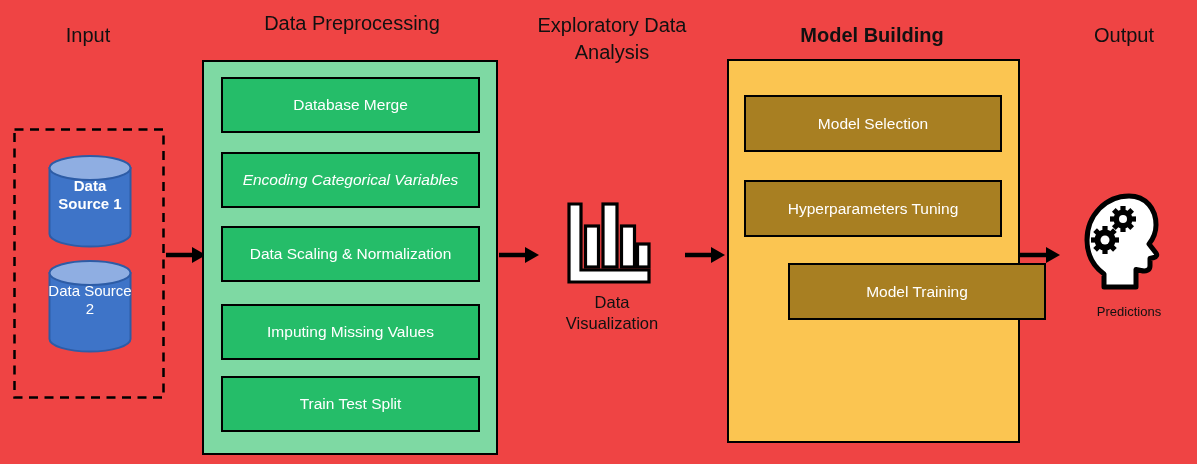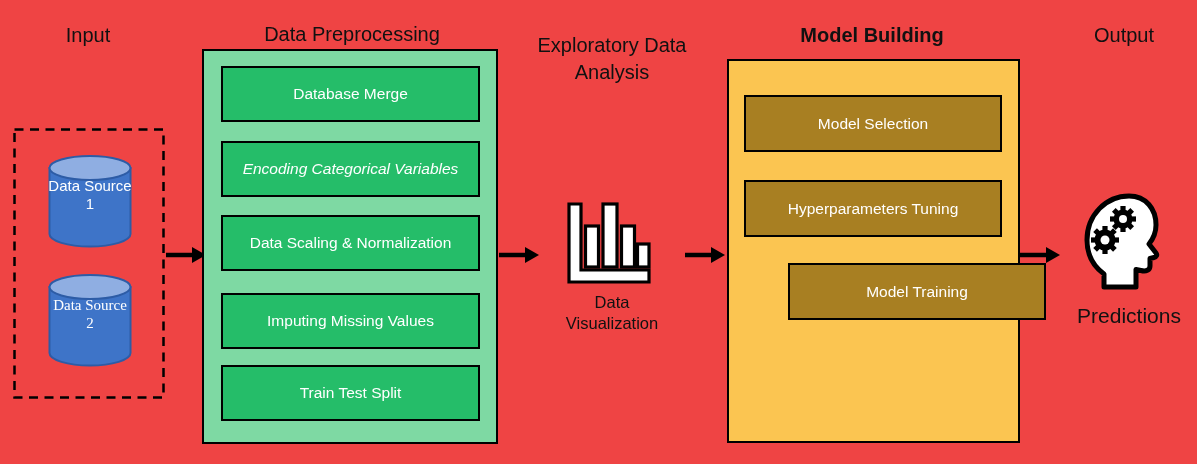--- a/index.html
+++ b/index.html
@@ -13,84 +13,84 @@
   }
   .abs{position:absolute;}
   .section-title{
     position:absolute;
     font-size:20px;
     line-height:27px;
     text-align:center;
     color:#111;
     white-space:nowrap;
   }
-  .section-title.wrap{white-space:normal;margin-top:20px;}
+  .section-title.wrap{white-space:normal;}
   
   #input-dashed-box{
     left:13px;top:128px;width:152px;height:271px;
   }
   .cylinder{width:84px;height:94px;left:48px;}
   .cylinder .cyl-label{
     position:absolute;left:0;top:22px;width:100%;
     text-align:center;color:#fff;font-size:15px;line-height:18px;
   }
   
   .proc-container{
     box-sizing:border-box;
     border:2px solid #000;
   }
   #preprocessing-container{
-    left:202px;top:49px;width:296px;height:395px;
+    left:202px;top:60px;width:296px;height:395px;
     background:var(--green-container,#7ED9A3);
   }
   #model-building-container{
     left:727px;top:59px;width:293px;height:384px;
     background:var(--orange-container,#FBC551);
   }
   .step{
     position:absolute;
     box-sizing:border-box;
     border:2px solid #000;
     display:flex;align-items:center;justify-content:center;
     color:#fff;font-size:15.5px;text-align:center;
   }
   .green-step{left:17px;width:259px;height:56px;background:var(--green-step,#25BD69);}
   .gold-step{left:15px;width:258px;height:57px;background:var(--orange-step,#A87F22);}
   .caption{
     position:absolute;text-align:center;color:#111;
   }
   #eda-caption{left:552px;top:292px;width:120px;font-size:16.5px;line-height:21px;}
-  #output-caption{left:1064px;top:304px;width:130px;font-size:21px;}
+  #output-caption{left:1064px;top:304px;width:130px;font-size:13px;}
   .arrow{top:246px;width:40px;height:18px;}
 </style>
 </head>
 <body>
 
 <div id="stage">
 
   <div class="section-title" style="left:28px;top:22px;width:120px;">Input</div>
-  <div class="section-title" style="left:252px;top:10px;width:200px;margin-top:11px;">Data Preprocessing</div>
+  <div class="section-title" style="left:252px;top:10px;width:200px;">Data Preprocessing</div>
   <div class="section-title wrap" style="left:532px;top:12px;width:160px;">Exploratory Data Analysis</div>
   <div class="section-title" style="left:772px;top:22px;width:200px;font-weight:bold;">Model Building</div>
   <div class="section-title" style="left:1064px;top:22px;width:120px;">Output</div>
 
   <div class="abs" id="input-dashed-box">
     <svg width="152" height="271" viewBox="0 0 152 271">
       <rect x="1.5" y="1.5" width="149" height="268" fill="none" stroke="#000" stroke-width="2.5" stroke-dasharray="9 6.5"></rect>
     </svg>
   </div>
 
-  <div class="abs cylinder" style="top:155px;">
+  <div class="abs cylinder" style="top:155px;font-weight:bold;">
     <svg width="84" height="94" viewBox="0 0 84 94">
       <path d="M1.5 13 V79 a40.5 12.5 0 0 0 81 0 V13 z" fill="var(--cylinder-body,#3E74C8)" stroke="var(--cylinder-border,#2D5CA6)" stroke-width="2"></path>
       <ellipse cx="42" cy="13" rx="40.5" ry="12" fill="var(--cylinder-top,#8FAEE2)" stroke="var(--cylinder-border,#2D5CA6)" stroke-width="2"></ellipse>
     </svg>
     <div class="cyl-label">Data Source 1</div>
   </div>
-  <div class="abs cylinder" style="top:274px;font-family:Liberation Serif, serif;">
+  <div class="abs cylinder" style="top:260px;">
     <svg width="84" height="94" viewBox="0 0 84 94">
       <path d="M1.5 13 V79 a40.5 12.5 0 0 0 81 0 V13 z" fill="var(--cylinder-body,#3E74C8)" stroke="var(--cylinder-border,#2D5CA6)" stroke-width="2"></path>
       <ellipse cx="42" cy="13" rx="40.5" ry="12" fill="var(--cylinder-top,#8FAEE2)" stroke="var(--cylinder-border,#2D5CA6)" stroke-width="2"></ellipse>
     </svg>
     <div class="cyl-label">Data Source 2</div>
   </div>
 
   <svg class="abs arrow" style="left:166px;" viewBox="0 0 40 18">
     <line x1="0" y1="9" x2="28" y2="9" stroke="#000" stroke-width="4.5"></line>
       <polygon points="26,1 40,9 26,17" fill="#000"></polygon>

